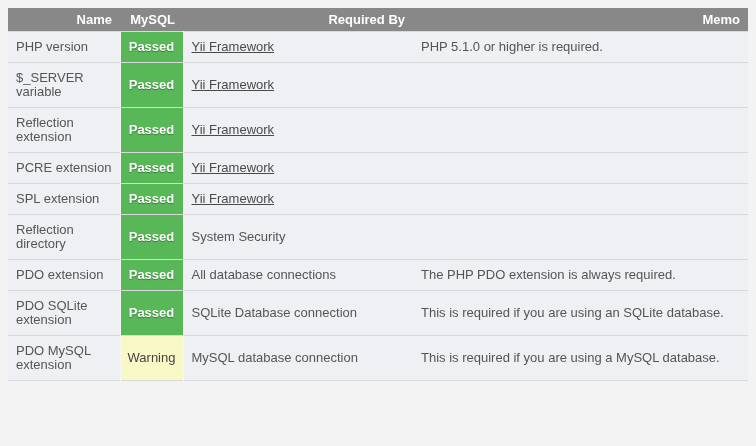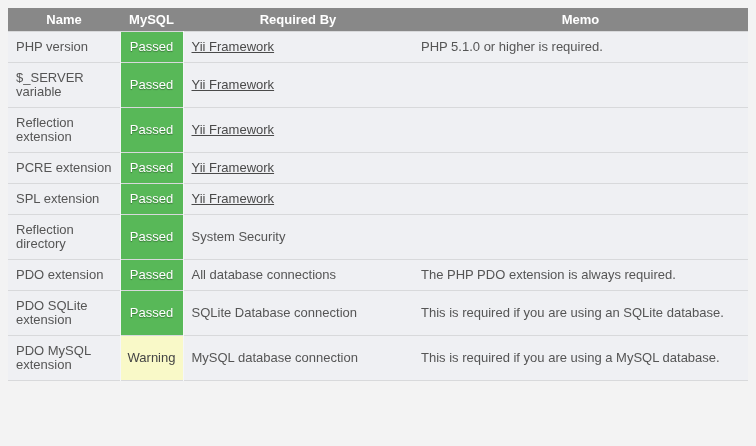--- a/index.html
+++ b/index.html
@@ -31,21 +31,21 @@
     border-bottom:1px solid var(--border);
   }
   col.c-name{width:112px;}
   col.c-result{width:63px;}
   col.c-required{width:230px;}
   col.c-memo{width:335px;}
   thead th{
     background:var(--header-bg);
     color:var(--header-text);
     font-weight:bold;
-    text-align:center;
+    text-align:right;
     padding:4px 8px;
     line-height:15px;
     height:23px;
   }
   tbody td{
     background:var(--row-bg);
     padding:8px;
     line-height:14px;
     vertical-align:middle;
     border-top:1px solid var(--border);
@@ -53,21 +53,21 @@
   }
   tbody td.result{
     padding:0;
     text-align:center;
     border-left:1px solid #f5f6f8;
     border-right:1px solid #f5f6f8;
   }
   td.result.result-passed{
     background:var(--passed-bg);
     color:var(--passed-text);
-    font-weight:normal;
+    font-weight:bold;
     text-shadow:0 1px 1px rgba(0,0,0,0.35);
     text-align:center;
   }
   td.result.result-warning{
     background:var(--warning-bg);
     color:var(--warning-text);
     font-weight:normal;
   }
   .req-link{
     color:var(--link-text);

